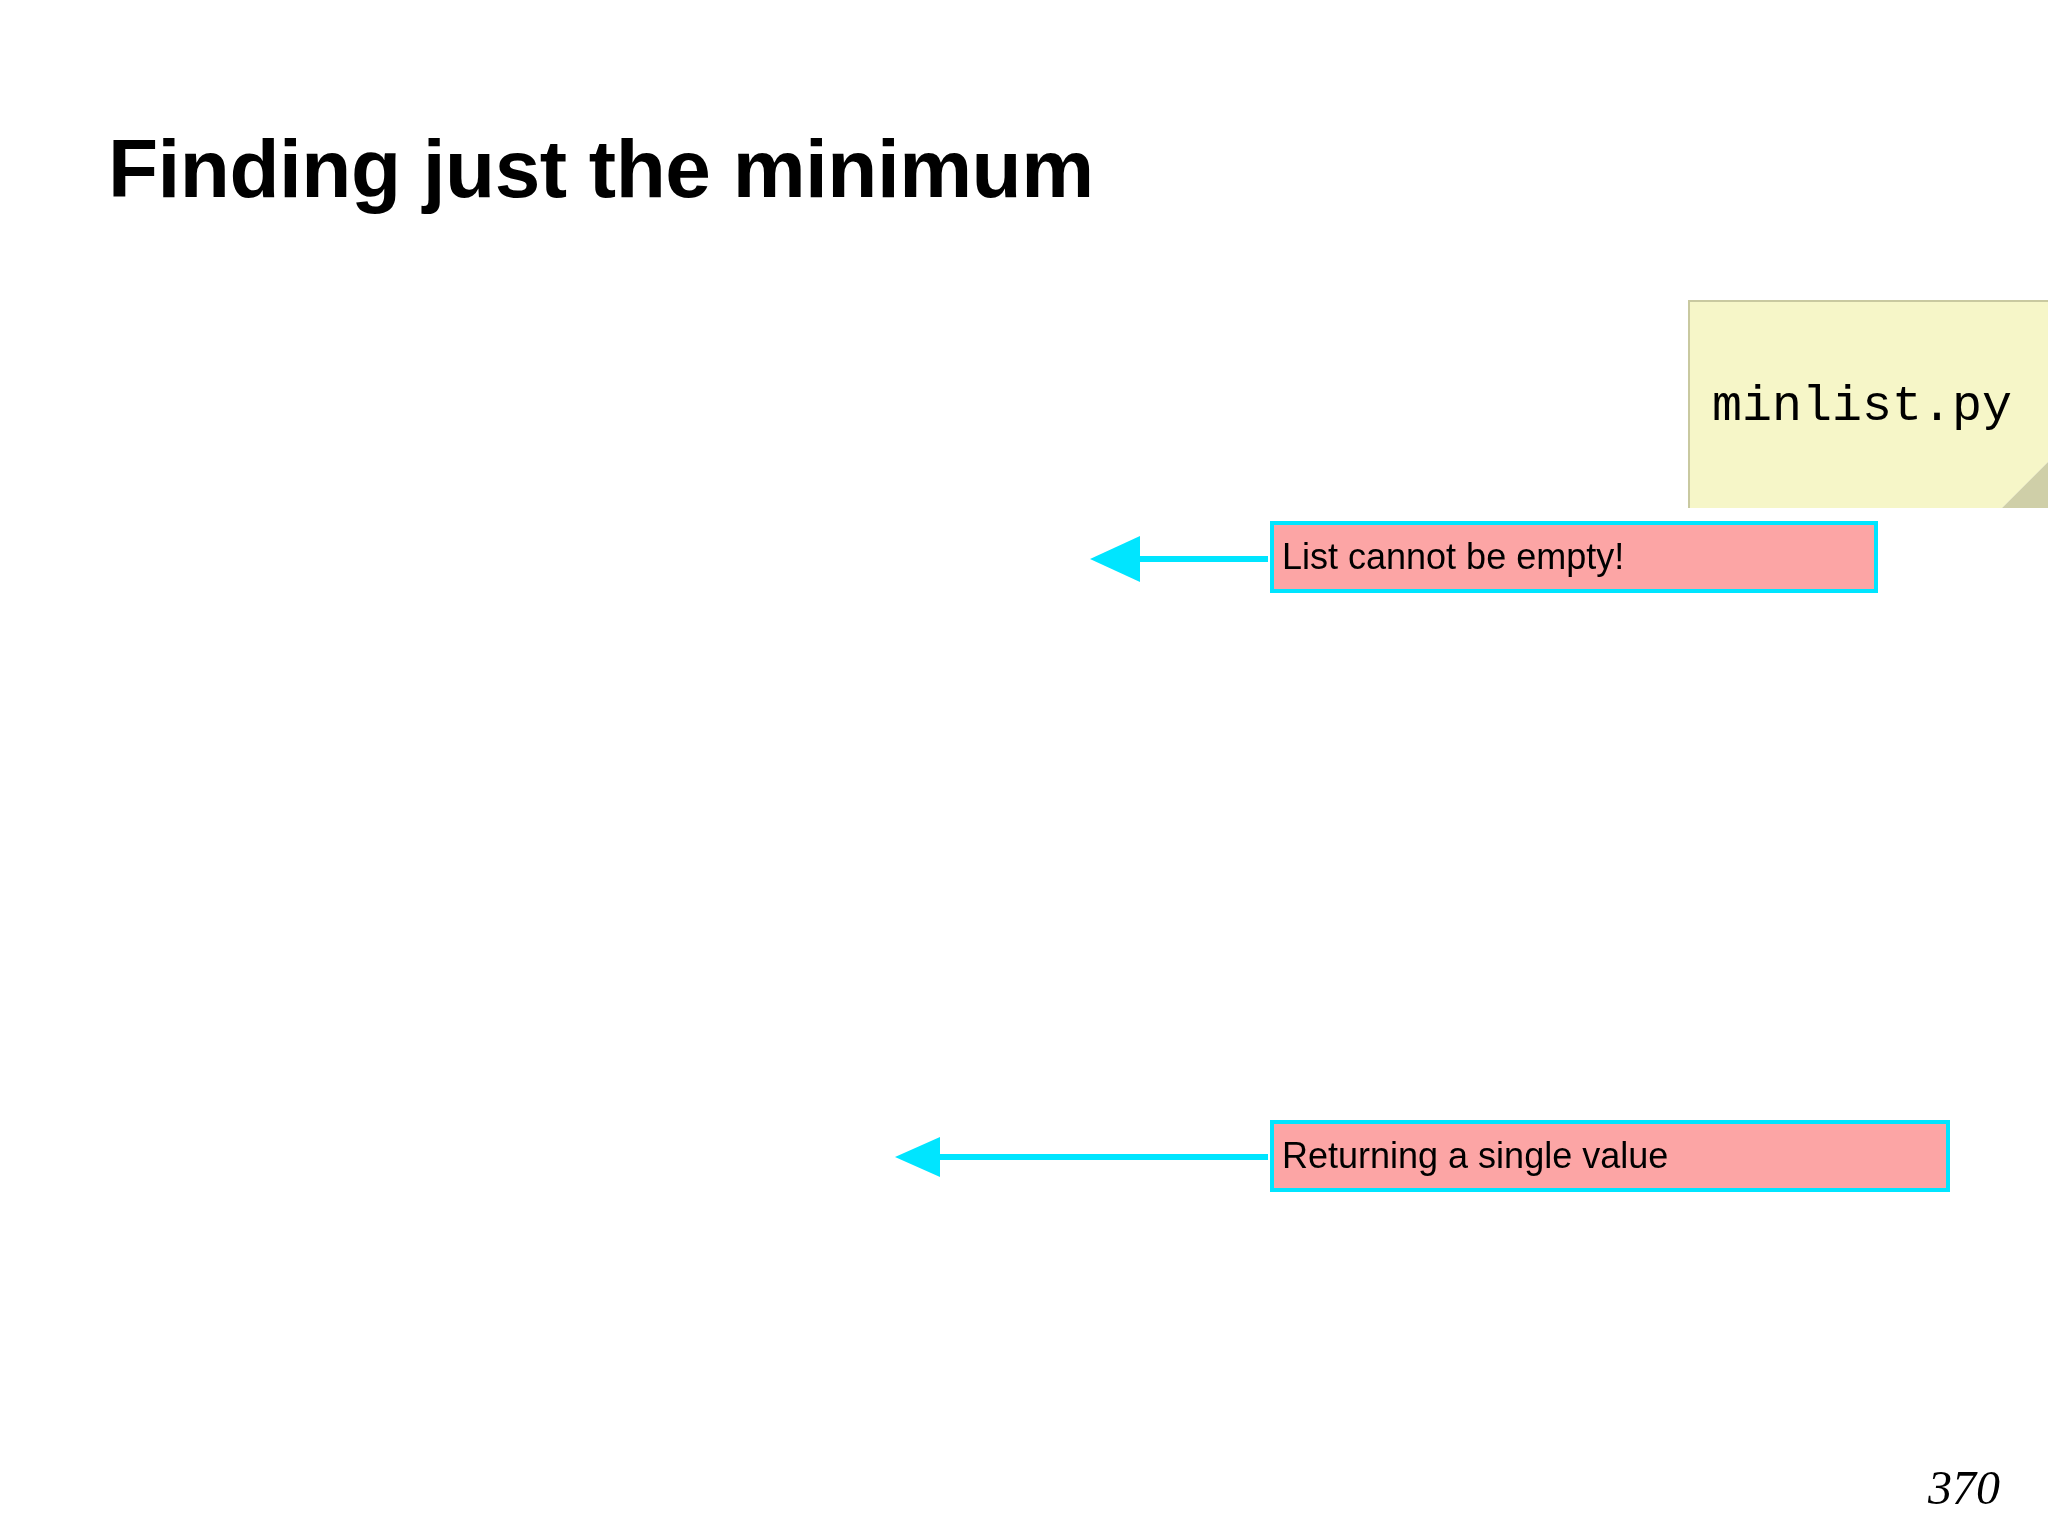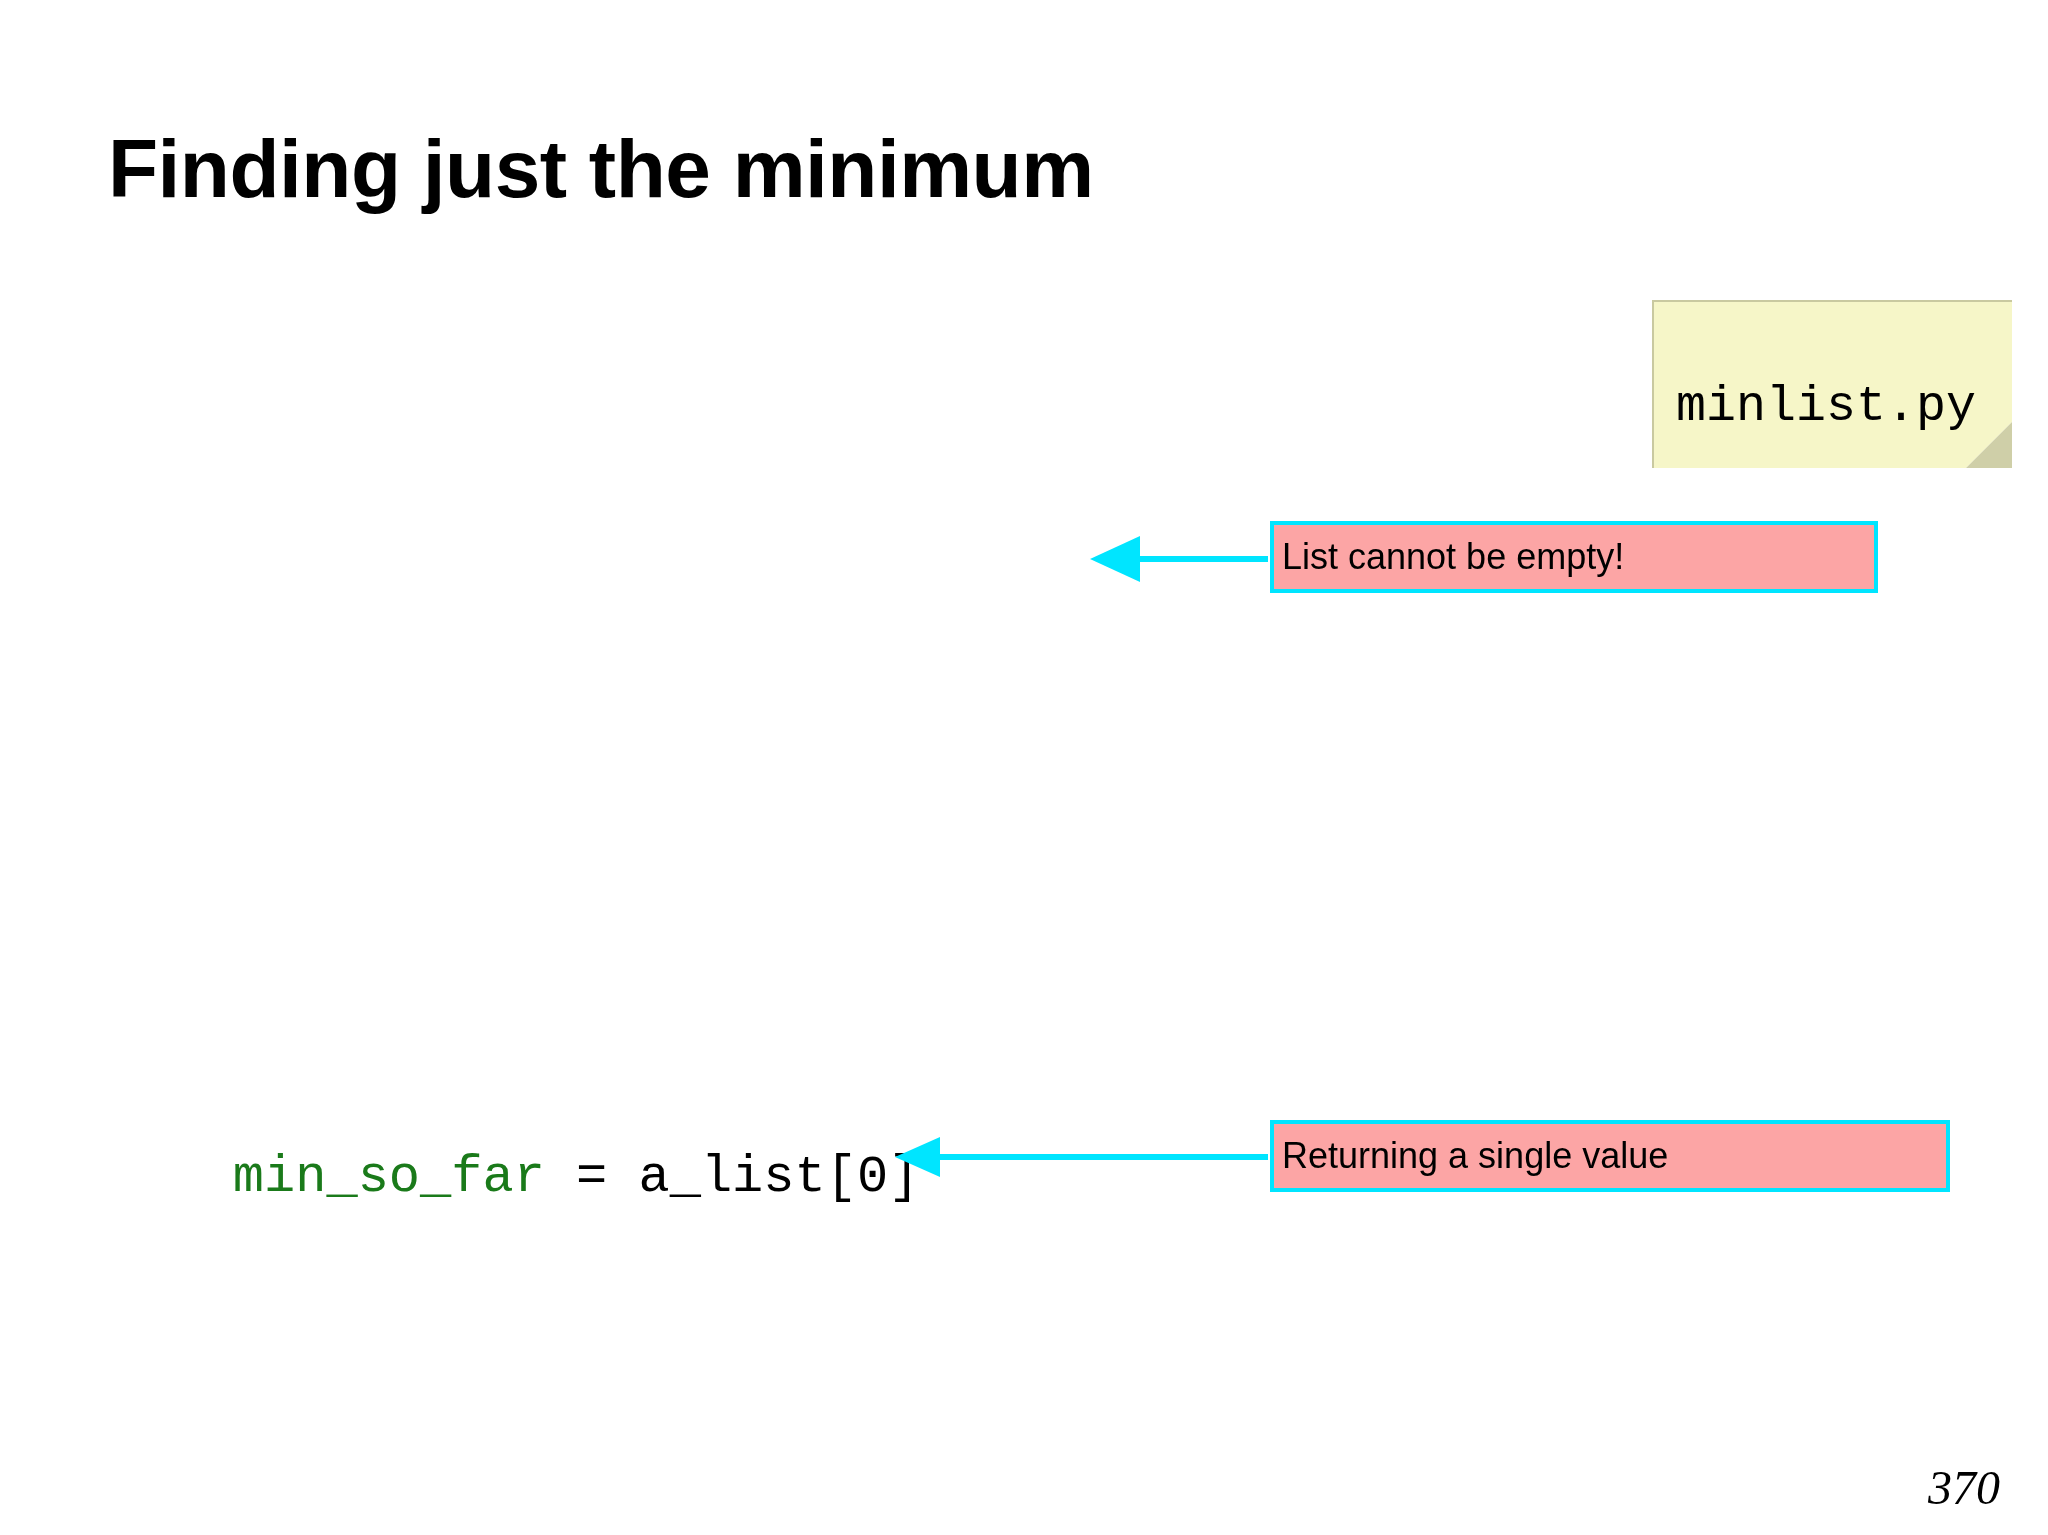--- a/index.html
+++ b/index.html
@@ -81,24 +81,24 @@
     left: 0;
     top: 0;
     width: 2048px;
     height: 1535px;
     pointer-events: none;
   }
 
   
   #sticky-note {
     position: absolute;
-    left: 1652px;
+    left: 1688px;
     top: 300px;
     width: 360px;
-    height: 168px;
+    height: 208px;
   }
   #sticky-note .note-body {
     position: absolute;
     inset: 0;
     background: #f6f6c8;
     border-top: 2px solid #c9c9a0;
     border-left: 2px solid #c9c9a0;
   }
   #sticky-note .note-fold {
     position: absolute;
@@ -142,21 +142,20 @@
 </head>
 <body>
 
 <div id="slide-title">Finding just the minimum</div>
 
 <div id="code-block">
 
 
   <div class="code-line blank-line"></div>
 
-  <div class="code-line">    <span class="kw-green">min_so_far</span><span> = a_list[0]</span></div>
 
   
 
   
 
   
 
   
 
   

